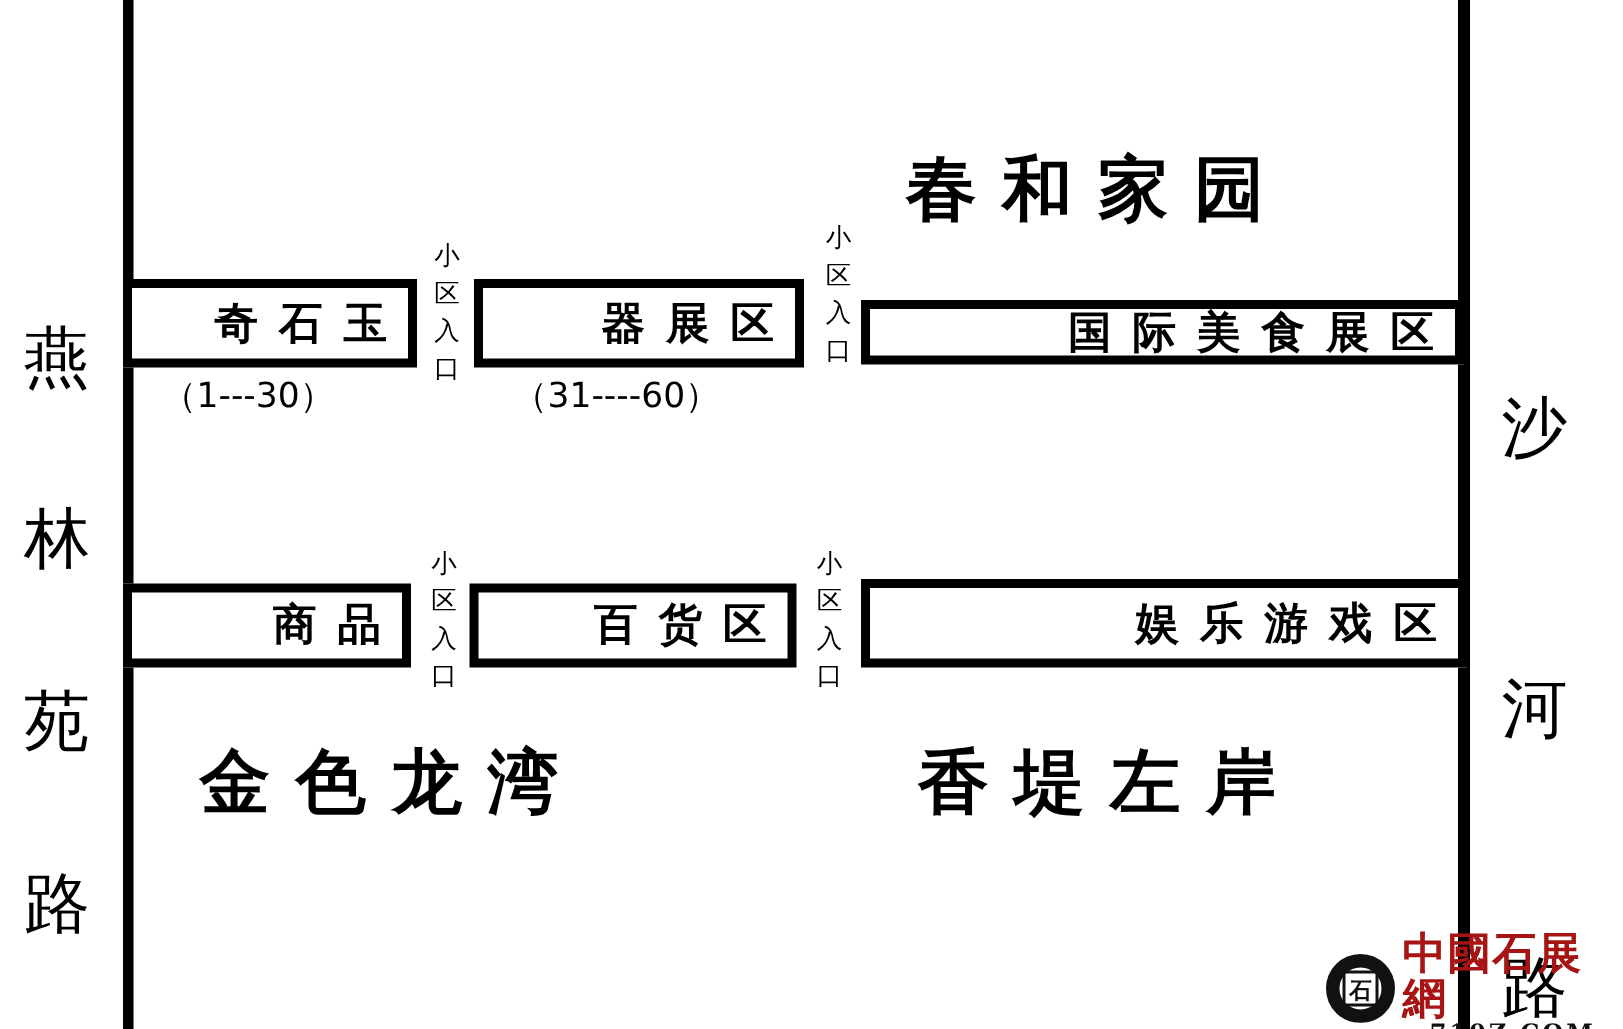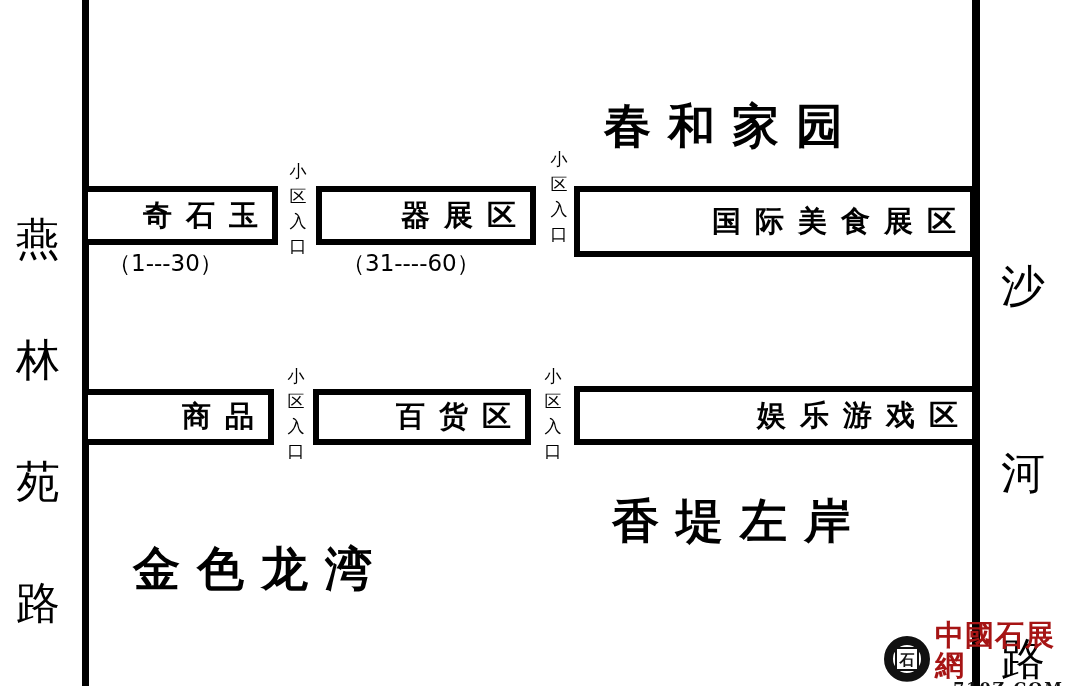--- a/index.html
+++ b/index.html
@@ -160,35 +160,35 @@
 
   <div class="street-label" style="left:988px; top:146px; width:70px; line-height:2.12;">
     <span>沙</span>
     <span>河</span>
     <span>路</span>
   </div>
 
 
   <div class="community-name" style="left:604px; top:95px;">春和家园</div>
 
-  <div class="community-name" style="left:133px; top:490px;margin-top:48px;">金色龙湾</div>
+  <div class="community-name" style="left:133px; top:490px;">金色龙湾</div>
 
   <div class="community-name" style="left:612px; top:490px;">香堤左岸</div>
 
   <div class="zone-box" style="left:82px; top:186px; width:196px; height:59px;">
     <span class="zone-label">奇石玉</span>
   </div>
   <div class="range-label" style="left:108px; top:248px;">（1---30）</div>
 
   <div class="zone-box" style="left:316px; top:186px; width:220px; height:59px;padding-left:16px;">
     <span class="zone-label">器展区</span>
   </div>
   <div class="range-label" style="left:342px; top:248px;">（31----60）</div>
 
-  <div class="zone-box" style="left:574px; top:186px; width:402px; height:71px;">
+  <div class="zone-box" style="left:574px; top:200px; width:402px; height:43px;">
     <span class="zone-label">国际美食展区</span>
   </div>
 
   <div class="zone-box" style="left:82px; top:389px; width:192px; height:56px;">
     <span class="zone-label">商品</span>
   </div>
 
   <div class="zone-box" style="left:313px; top:389px; width:218px; height:56px;">
     <span class="zone-label">百货区</span>
   </div>

